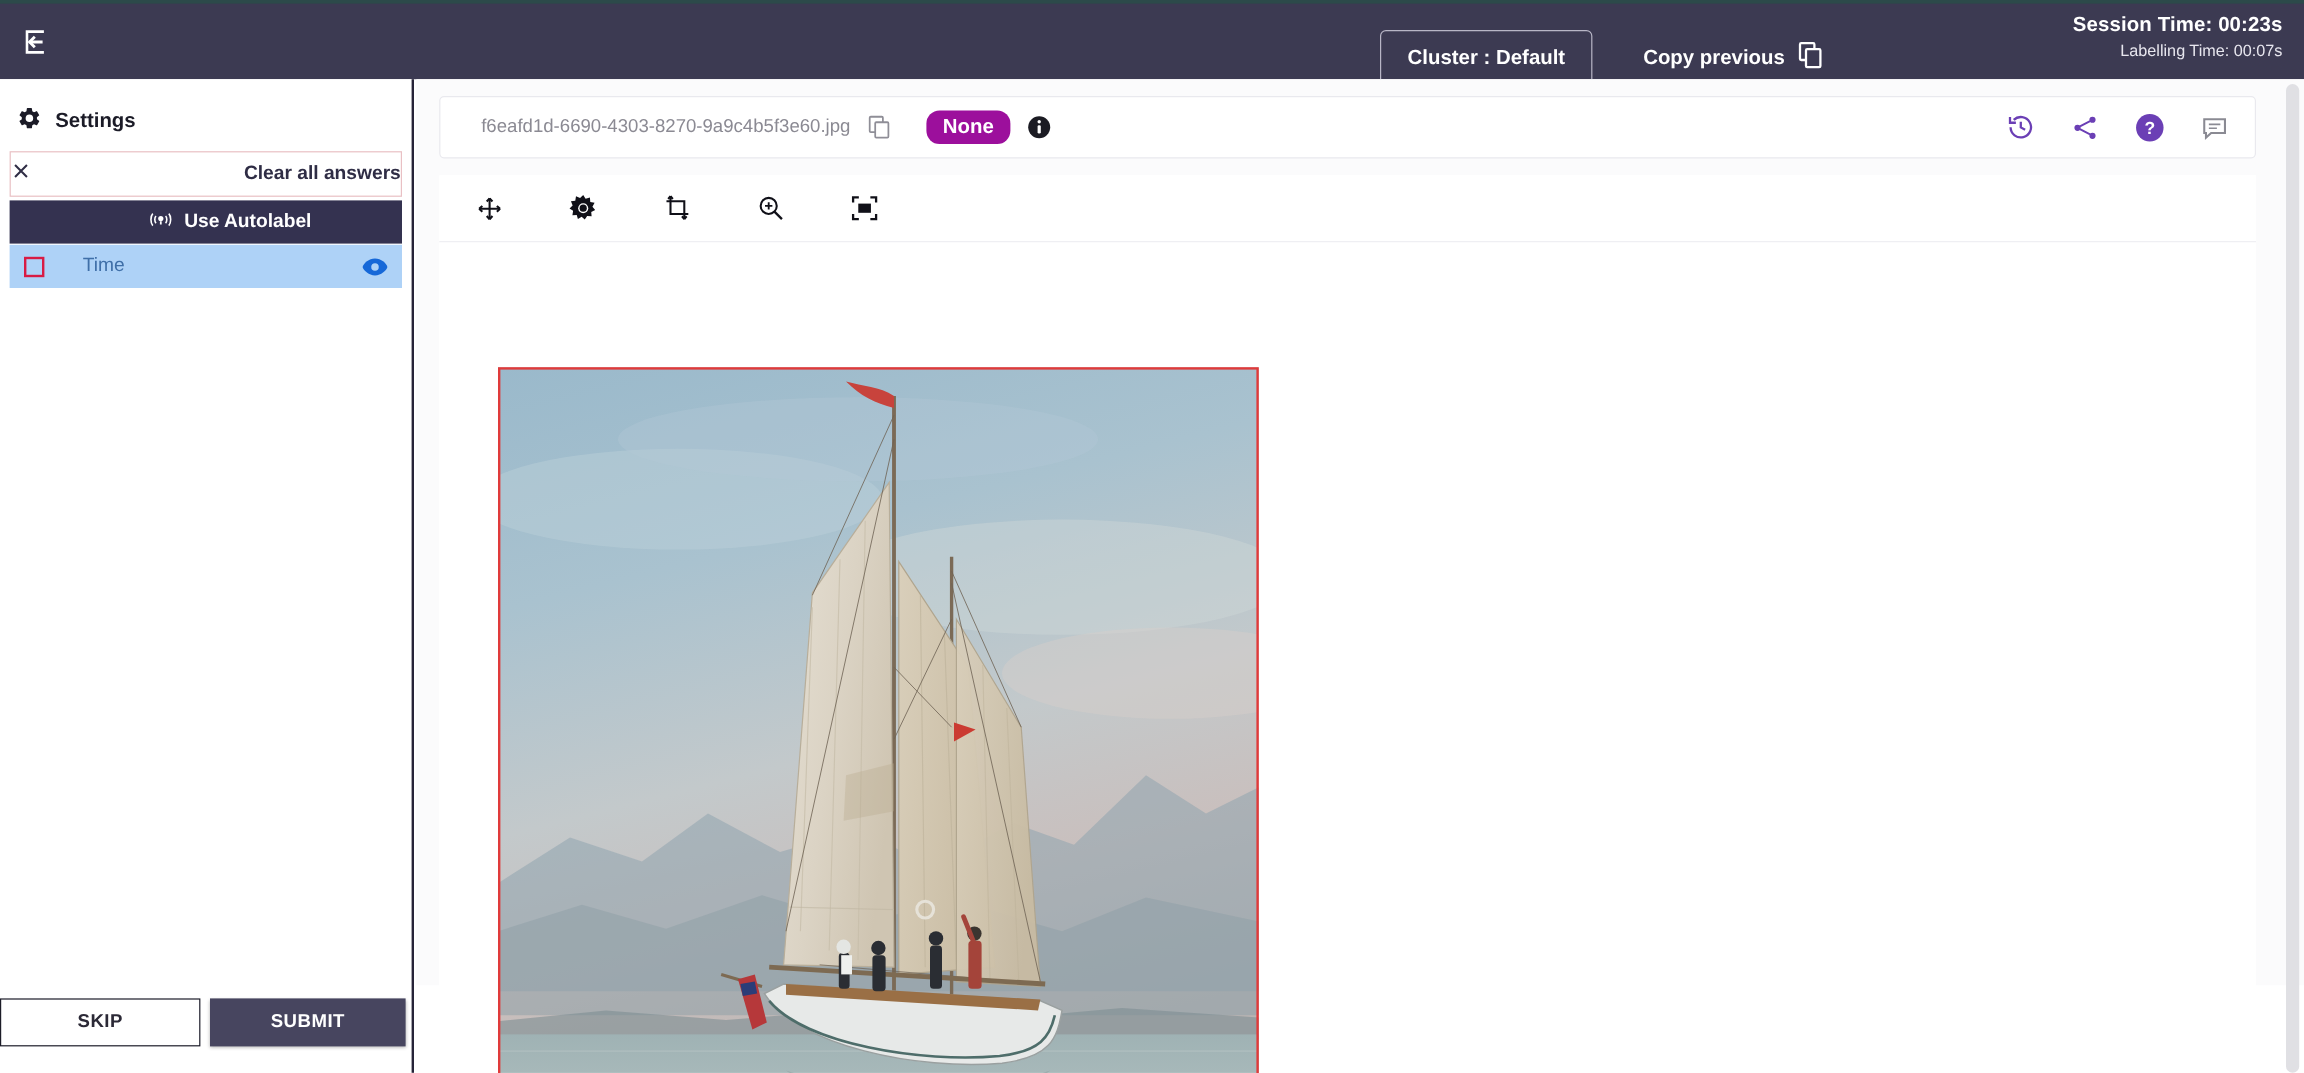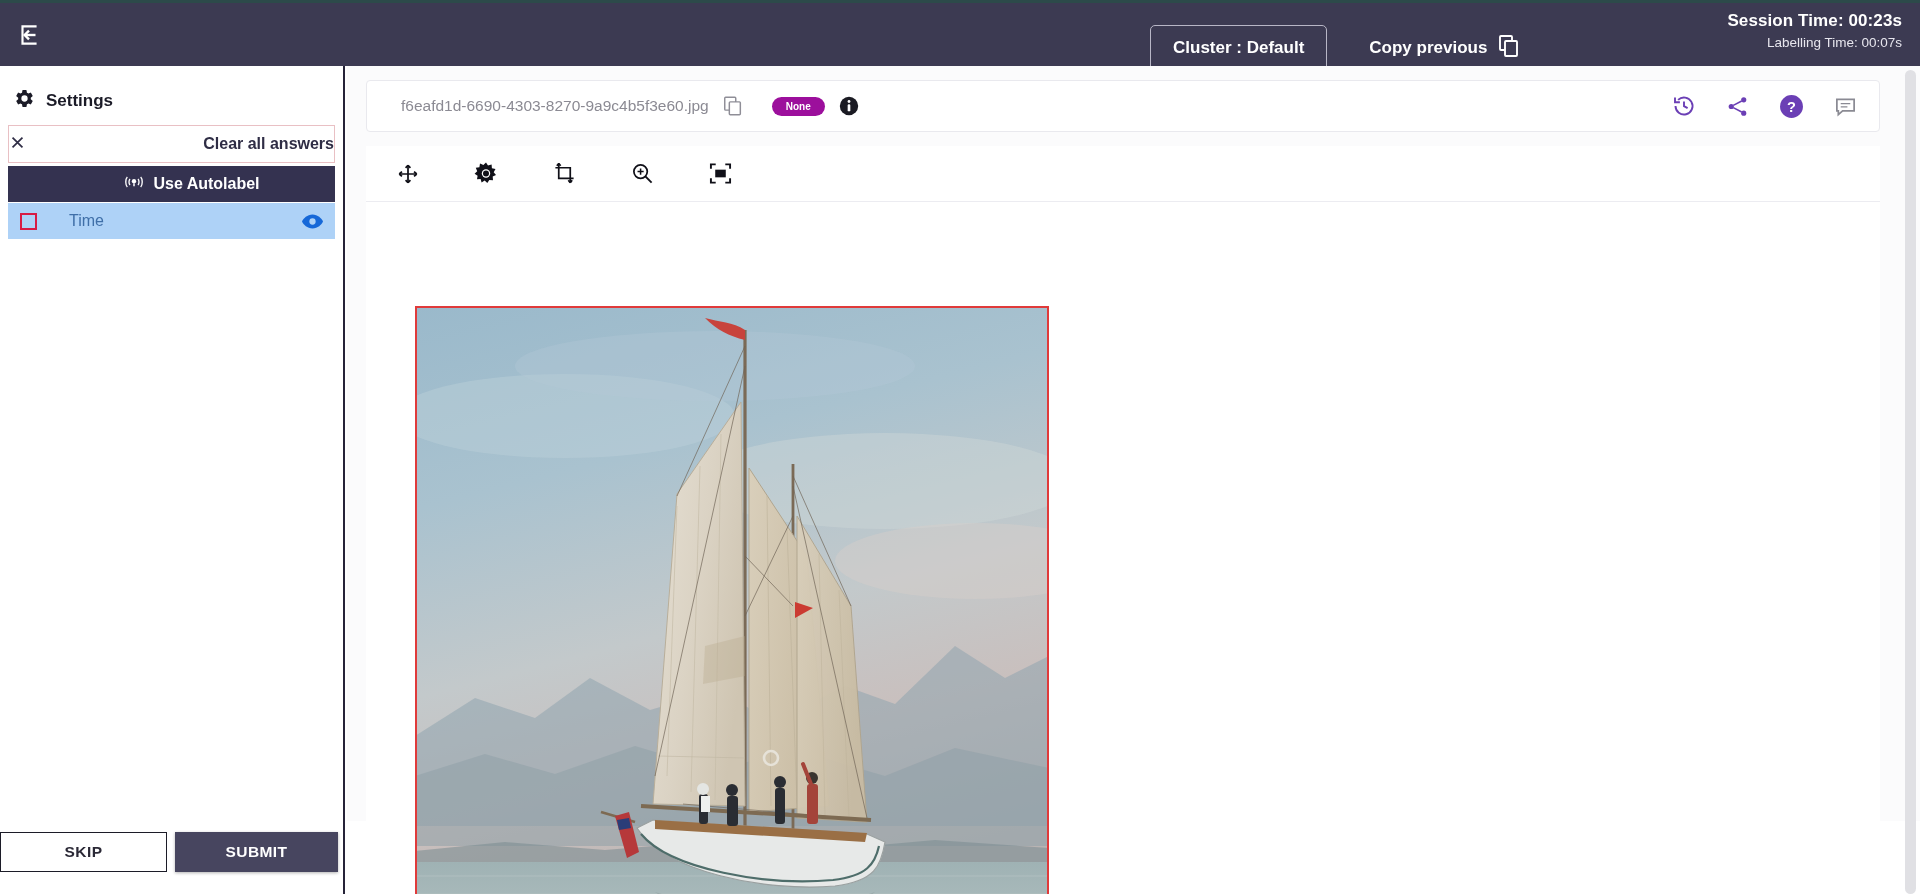--- a/index.html
+++ b/index.html
@@ -162,21 +162,21 @@
   .file-name {
     margin-left: 34px;
     font-size: 15.5px; color: #8b8a93;
     white-space: nowrap;
   }
   .copy-ico { margin-left: 13px; display: flex; align-items: center; cursor: pointer; }
   .none-badge {
     margin-left: 28px;
     background: #9c0f9c;
     color: #ffffff;
-    font-size: 10px; font-weight: bold;
+    font-size: 17px; font-weight: bold;
     border-radius: 11px;
     padding: 4px 14px;
     cursor: pointer;
   }
   .info-ico { margin-left: 14px; display: flex; align-items: center; cursor: pointer; }
   .card-actions {
     position: absolute; right: 22px;
     display: flex; align-items: center; gap: 30px;
   }
   .act-ico { cursor: pointer; display: flex; align-items: center; }

